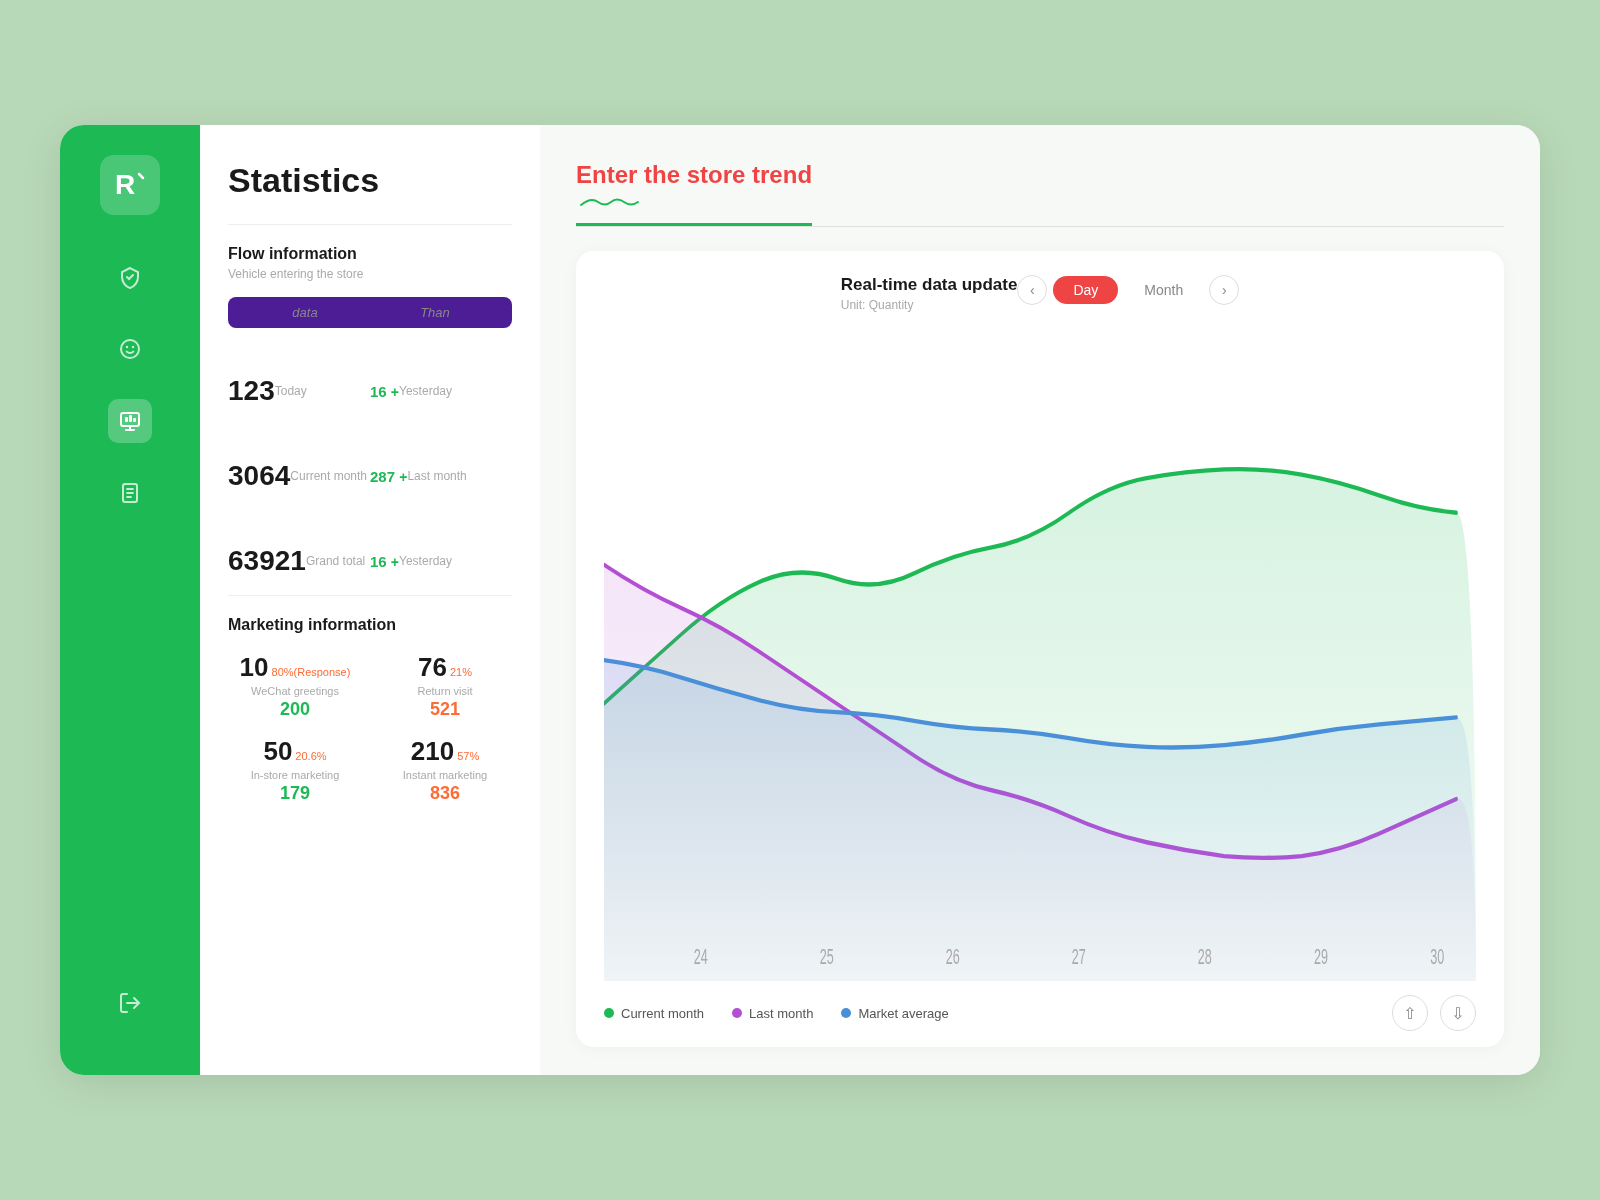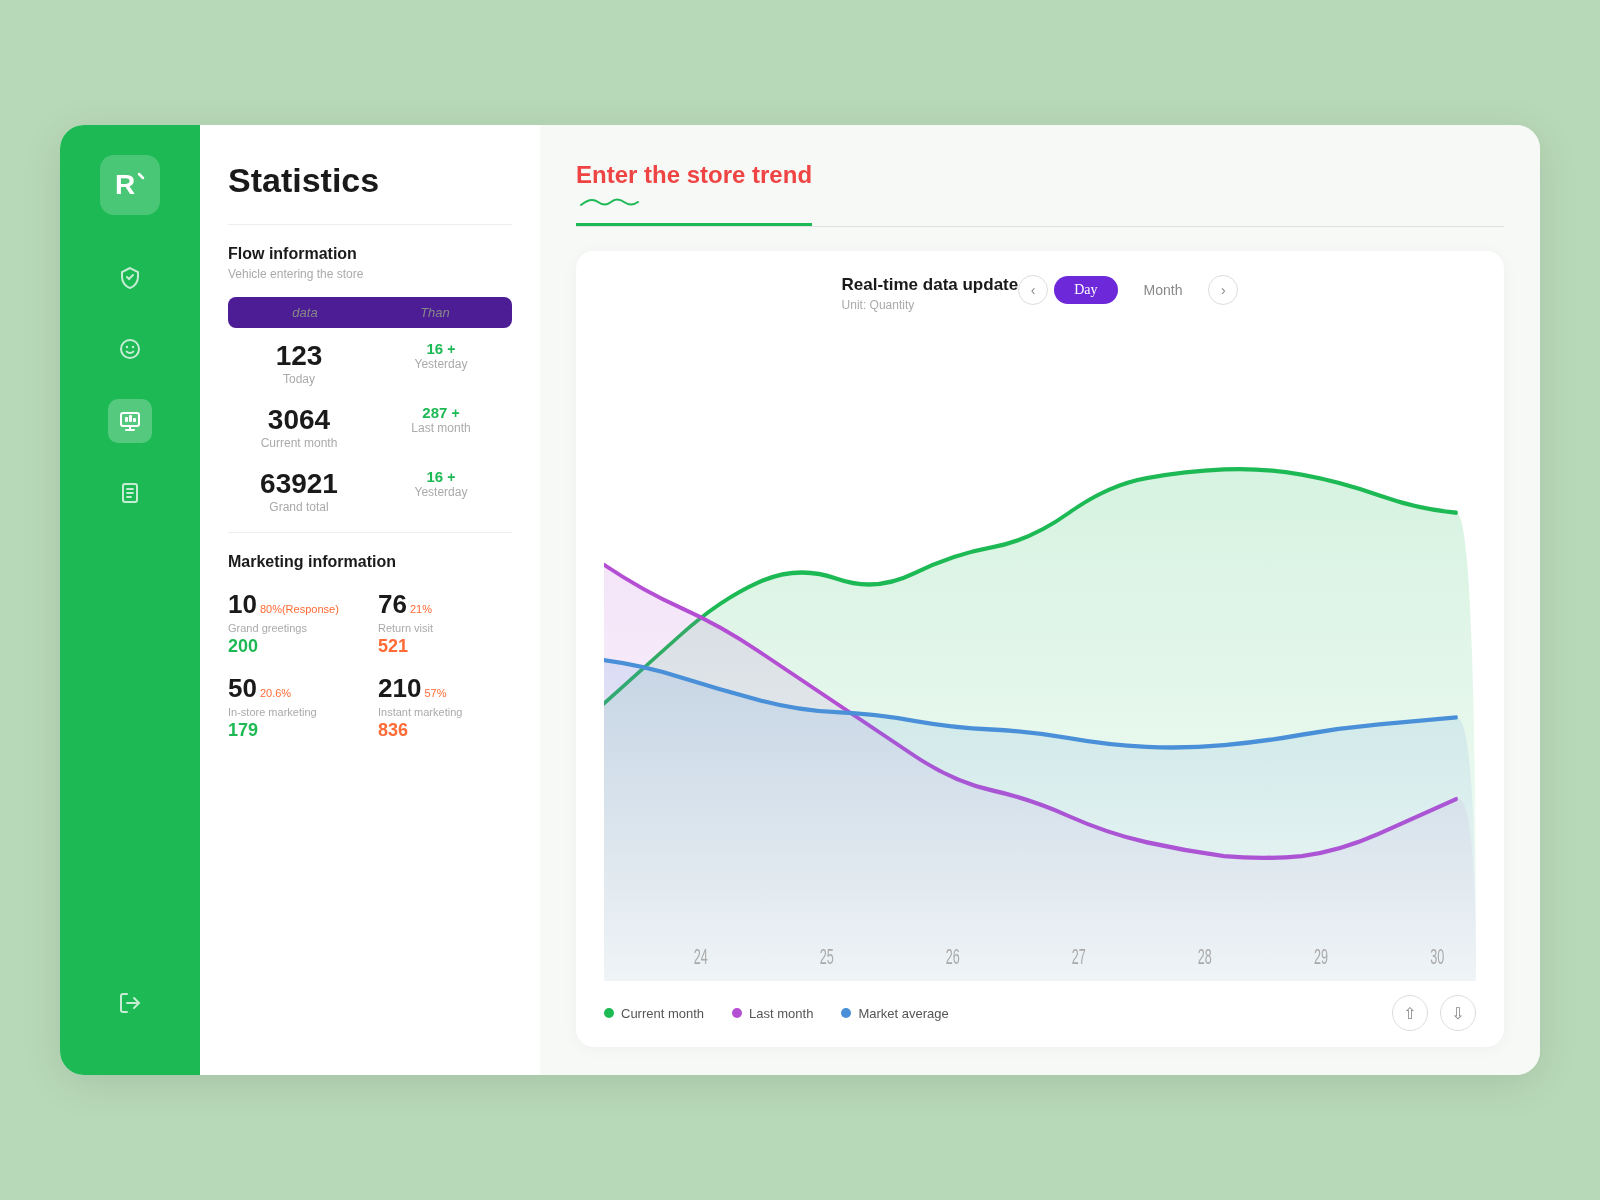--- a/index.html
+++ b/index.html
@@ -115,22 +115,23 @@
       color: #888;
       text-align: center;
     }
     .stat-row {
       display: flex;
       margin-bottom: 18px;
     }
     .stat-cell {
       flex: 1;
       display: flex;
-      flex-direction: column;
-      align-items: center;
+      flex-direction: row;
+      align-items: center;
+      margin-top: 35px;
     }
     .stat-value {
       font-size: 28px;
       font-weight: 700;
       color: #1a1a1a;
     }
     .stat-label {
       font-size: 12px;
       color: #aaa;
     }
@@ -141,20 +142,21 @@
     .stat-diff.positive { color: #1db954; }
     
     .marketing-grid {
       display: grid;
       grid-template-columns: 1fr 1fr;
       gap: 16px;
     }
     .mkt-cell {
       display: flex;
       flex-direction: column;
+      align-items: center;
     }
     .mkt-value-row {
       display: flex;
       align-items: baseline;
       gap: 3px;
     }
     .mkt-main {
       font-size: 26px;
       font-weight: 700;
       color: #1a1a1a;
@@ -257,23 +259,22 @@
     }
     .toggle-btn {
       padding: 6px 20px;
       border-radius: 20px;
       font-size: 14px;
       font-weight: 500;
       cursor: pointer;
       border: none;
     }
     .toggle-btn.active {
-      background: #6d28d9;
+      background: #ef4444;
       color: #fff;
-      font-family: Liberation Serif, serif;
     }
     .toggle-btn.inactive {
       background: transparent;
       color: #888;
     }
     .chart-svg-wrap {
       flex: 1;
       position: relative;
     }
     .chart-svg-wrap svg {
@@ -424,21 +425,21 @@
 
     <div class="section-title">Marketing information</div>
     <div style="height:14px"></div>
     <div class="marketing-grid">
 
       <div class="mkt-cell">
         <div class="mkt-value-row">
           <span class="mkt-main">10</span>
           <span class="mkt-pct">80%(Response)</span>
         </div>
-        <span class="mkt-label">Grand greetings</span>
+        <span class="mkt-label">WeChat greetings</span>
         <span class="mkt-sub">200</span>
       </div>
 
       <div class="mkt-cell">
         <div class="mkt-value-row">
           <span class="mkt-main">76</span>
           <span class="mkt-pct">21%</span>
         </div>
         <span class="mkt-label">Return visit</span>
         <span class="mkt-sub orange">521</span>

